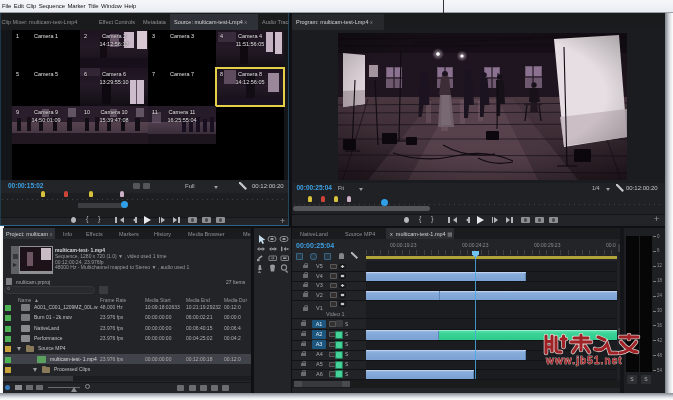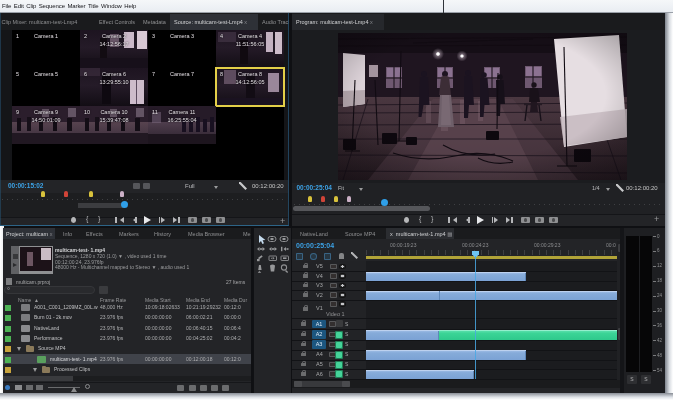--- a/index.html
+++ b/index.html
@@ -577,12 +577,33 @@
 <div class="abs" style="left:33px;top:94.9px;color:#8f9092;font-size:4.5px">36</div>
 <div class="abs" style="left:29px;top:112.3px;width:3px;height:1px;background:#7a7b7d"></div>
 <div class="abs" style="left:33px;top:109.8px;color:#8f9092;font-size:4.5px">42</div>
 <div class="abs" style="left:29px;top:127.2px;width:3px;height:1px;background:#7a7b7d"></div>
 <div class="abs" style="left:33px;top:124.7px;color:#8f9092;font-size:4.5px">48</div>
 <div class="abs" style="left:29px;top:142.1px;width:3px;height:1px;background:#7a7b7d"></div>
 <div class="abs" style="left:33px;top:139.6px;color:#8f9092;font-size:4.5px">54</div>
 <div class="abs" style="left:3px;top:147px;width:10px;height:9px;background:#2e2f32;border-radius:1px;color:#b0b1b3;font-size:5px;text-align:center;line-height:9px">S</div>
 <div class="abs" style="left:17px;top:147px;width:10px;height:9px;background:#2e2f32;border-radius:1px;color:#b0b1b3;font-size:5px;text-align:center;line-height:9px">S</div>
 </div>
+<div class="abs" style="left:543px;top:333px;width:100px;height:38px">
+<svg width="100" height="38" xmlns="http://www.w3.org/2000/svg">
+<defs>
+          <filter id="wg" x="-40%" y="-40%" width="180%" height="180%">
+            <feGaussianBlur stdDeviation="0.55"></feGaussianBlur>
+          </filter>
+        </defs>
+<g stroke="#f2eae6" stroke-width="4.6" fill="none" opacity="0.85" filter="url(#wg)" stroke-linecap="round">
+<path d="M3 3 v17 M9 3 v15 M3 8.5 h6 M3 14 h6 M13 4 v12 q0 3 3 3 h2 M18 6 h5 M20.5 3 v11"></path>
+<path d="M28 9 h20 M38 2 v15 M34 13 l-4 6 M42 13 l4 6 M31 5 h14"></path>
+<path d="M55 4 l7 3 M52 16 q7 3 12 -5 l3 9 h7"></path>
+<path d="M77 4 h18 M86 2 v4 M78 9 q7 9 16 10 M93 9 q-7 10 -16 11"></path>
+</g>
+<g stroke="#a02226" stroke-width="3" fill="none" stroke-linecap="round">
+<path d="M3 3 v17 M9 3 v15 M3 8.5 h6 M3 14 h6 M13 4 v12 q0 3 3 3 h2 M18 6 h5 M20.5 3 v11"></path>
+<path d="M28 9 h20 M38 2 v15 M34 13 l-4 6 M42 13 l4 6 M31 5 h14"></path>
+<path d="M55 4 l7 3 M52 16 q7 3 12 -5 l3 9 h7"></path>
+<path d="M77 4 h18 M86 2 v4 M78 9 q7 9 16 10 M93 9 q-7 10 -16 11"></path>
+</g>
+<text x="3" y="31" font-family="Liberation Sans" font-size="10" font-weight="bold" letter-spacing="1.1" fill="#b02a2e" stroke="#f2eae6" stroke-width="0.5" paint-order="stroke">www.jb51.net</text>
+</svg></div>
 </div>
 </body></html>

